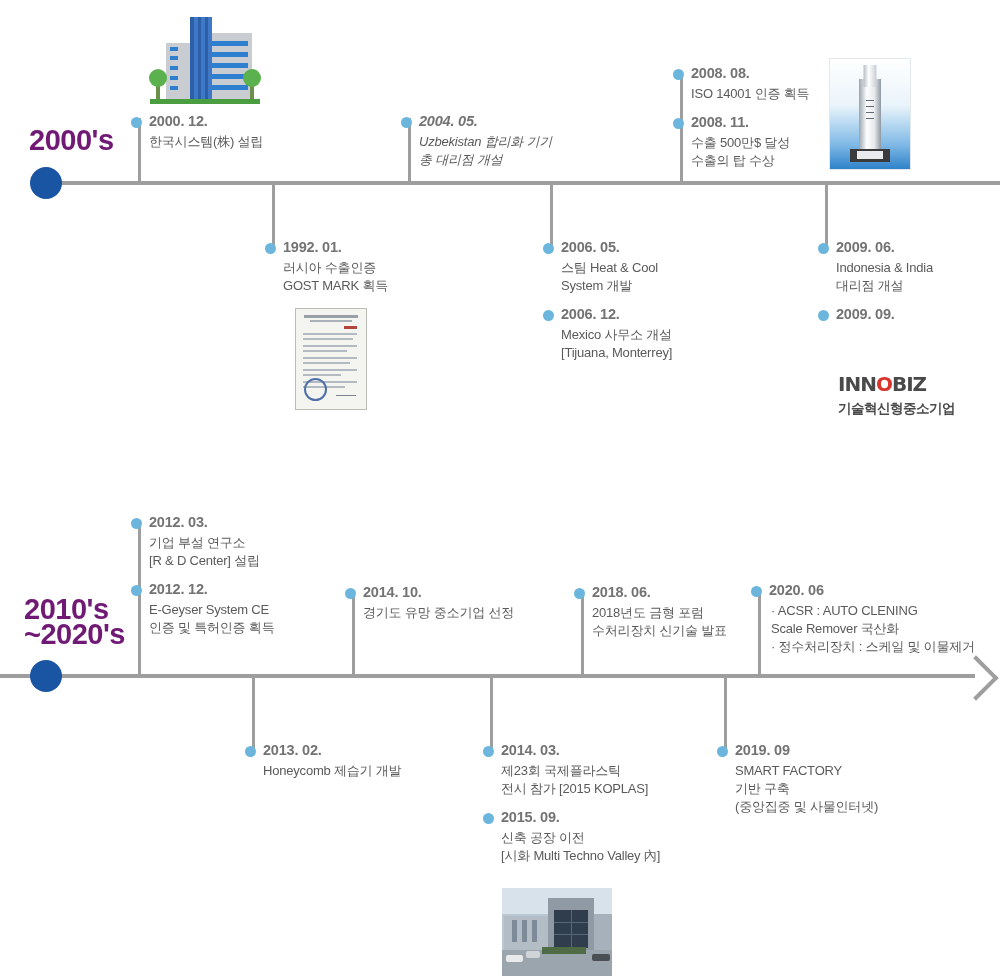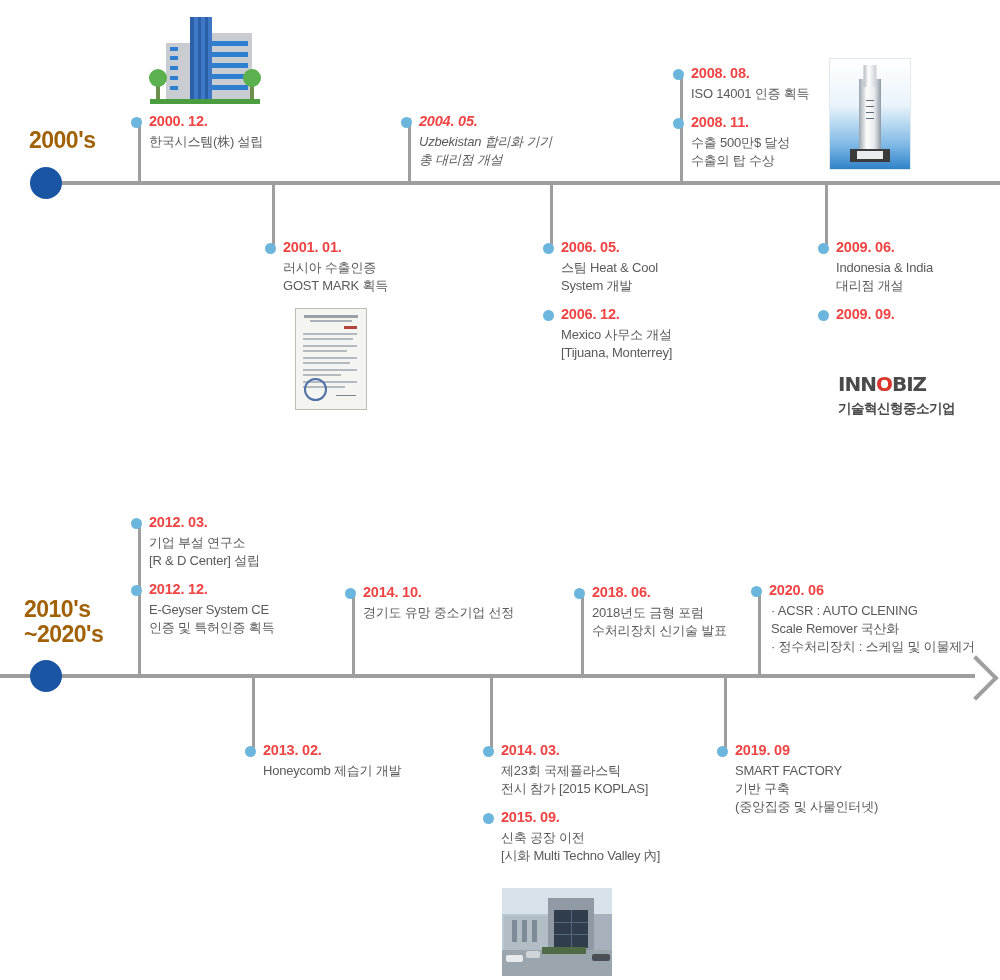--- a/index.html
+++ b/index.html
@@ -13,30 +13,30 @@
 
   
   .axis{position:absolute;height:4px;background:#9e9e9e;left:0;}
   .axis-start{position:absolute;width:32px;height:32px;border-radius:50%;
     background:#1a55a3;}
   .axis-arrow{position:absolute;width:28px;height:28px;
     border-top:4px solid #9e9e9e;border-right:4px solid #9e9e9e;
     transform:rotate(45deg);}
 
   
-  .decade{position:absolute;font-weight:bold;color:#a16207;
-    font-size:23px;letter-spacing:-0.5px;line-height:25px;white-space:pre;}
+  .decade{position:absolute;font-weight:bold;color:#701a75;
+    font-size:29px;letter-spacing:-0.5px;line-height:25px;white-space:pre;}
 
   
   .stem{position:absolute;width:3px;background:#9e9e9e;}
   .evgroup{position:absolute;}
   .event{position:relative;padding-left:18px;margin-bottom:10px;}
   .dot{position:absolute;left:0;top:5px;width:11px;height:11px;
     border-radius:50%;background:#6cb6dd;}
-  .ev-date{font-size:14.5px;font-weight:bold;color:#ef4444;
+  .ev-date{font-size:14.5px;font-weight:bold;color:#737373;
     line-height:19px;letter-spacing:-0.2px;white-space:nowrap;}
   .ev-desc{font-size:13px;color:#5a5a5a;line-height:18px;
     letter-spacing:-0.2px;white-space:pre-line;margin-top:2px;}
   .ev-desc.sub{padding-left:2px;}
 
   
   .figure{position:absolute;}
 
   
   .bld{position:relative;width:110px;height:90px;}
@@ -180,21 +180,21 @@
       <span class="dot"></span>
       <div class="ev-date">2008. 11.</div>
       <div class="ev-desc">수출 500만$ 달성
 수출의 탑 수상</div>
     </div>
   </div>
 
   <div class="evgroup" style="top:238px;left:265px;">
     <div class="event">
       <span class="dot"></span>
-      <div class="ev-date">2001. 01.</div>
+      <div class="ev-date">1992. 01.</div>
       <div class="ev-desc">러시아 수출인증
 GOST MARK 획득</div>
     </div>
   </div>
   <div class="figure" style="top:308px;left:295px;">
     <div class="cert">
       <div class="hdr"></div>
         <div class="hdr2"></div>
       <div class="red"></div>
       <div class="ln" style="top:24px;width:54px;"></div>

